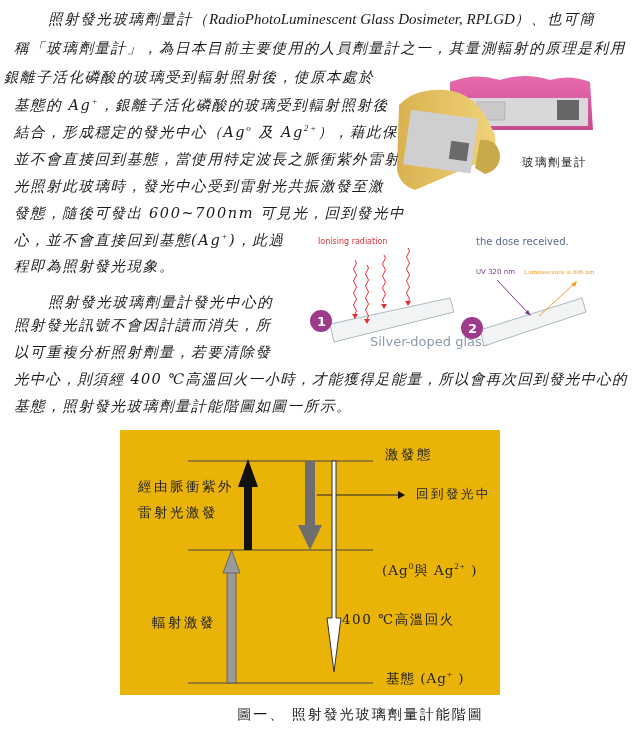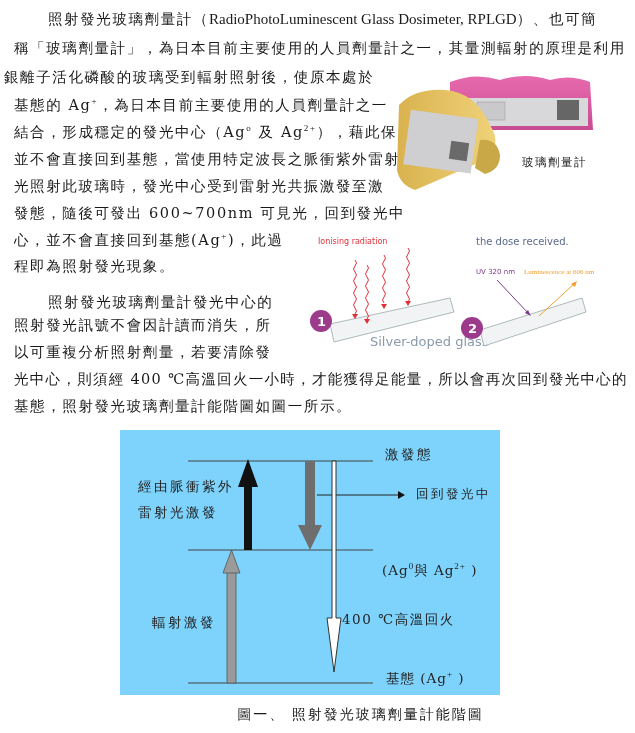--- a/index.html
+++ b/index.html
@@ -1,37 +1,37 @@
 <!DOCTYPE html>
 <html><head>
 <meta charset="utf-8">
 <style>
   html, body { margin:0; padding:0; background:#ffffff; }
   body { width:635px; height:733px; position:relative; overflow:hidden;
          font-family:"DejaVu Serif","Liberation Serif",serif; color:#1a1a1a; }
-  .line { position:absolute; font-size:14.5px; line-height:20px; white-space:nowrap; letter-spacing:1.6px; }
+  .line { position:absolute; font-size:14.5px; line-height:20px; white-space:nowrap; letter-spacing:1.6px;font-style:italic; }
   .latin { font-family:"Liberation Serif", serif; letter-spacing:0; font-size:15px; }
   sup { font-size:9px; line-height:0; vertical-align:6px; font-family:"Liberation Serif", serif; }
   .photo { position:absolute; left:385px; top:70px; width:250px; height:140px; }
   .dosimeter-fig { position:absolute; left:292px; top:228px; width:343px; height:135px; }
-  .diagram { position:absolute; left:120px; top:430px; width:380px; height:265px; background:#7dd3fc; }
+  .diagram { position:absolute; left:120px; top:430px; width:380px; height:265px; background:#eab308; }
   .caption { position:absolute; left:0; width:635px; top:706px; text-align:center; font-size:14px; letter-spacing:2px;margin-left:43px; }
   .dlabel { position:absolute; font-size:13.5px; letter-spacing:2.5px; white-space:nowrap; color:#222; }
 </style>
 </head>
 <body>
 
 <div>
   <div class="line" style="left:48px; top:9px;">
     <span>照射發光玻璃劑量計（</span><span class="latin">RadioPhotoLuminescent Glass Dosimeter, RPLGD</span><span>）、也可簡</span>
   </div>
   <div class="line" style="left:14px; top:38px;">稱「玻璃劑量計」，為日本目前主要使用的人員劑量計之一，其量測輻射的原理是利用</div>
   <div class="line" style="left:4px; top:67px;">銀離子活化磷酸的玻璃受到輻射照射後，使原本處於</div>
   <div class="line" style="left:14px; top:95px;">
-    <span>基態的 Ag</span><sup>+</sup><span>，為日本目前主要使用的人員劑量計之一</span>
+    <span>基態的 Ag</span><sup>+</sup><span>，銀離子活化磷酸的玻璃受到輻射照射後</span>
   </div>
   <div class="line" style="left:14px; top:122px;">
     <span>結合，形成穩定的發光中心（Ag</span><sup>o</sup><span> 及 Ag</span><sup>2+</sup><span>），藉此保</span>
   </div>
   <div class="line" style="left:14px; top:149px;">並不會直接回到基態，當使用特定波長之脈衝紫外雷射</div>
   <div class="line" style="left:14px; top:176px;">光照射此玻璃時，發光中心受到雷射光共振激發至激</div>
   <div class="line" style="left:14px; top:203px;">發態，隨後可發出 600~700nm 可見光，回到發光中</div>
   <div class="line" style="left:14px; top:230px;">
     <span>心，並不會直接回到基態(Ag</span><sup>+</sup><span>)，此過</span>
   </div>

